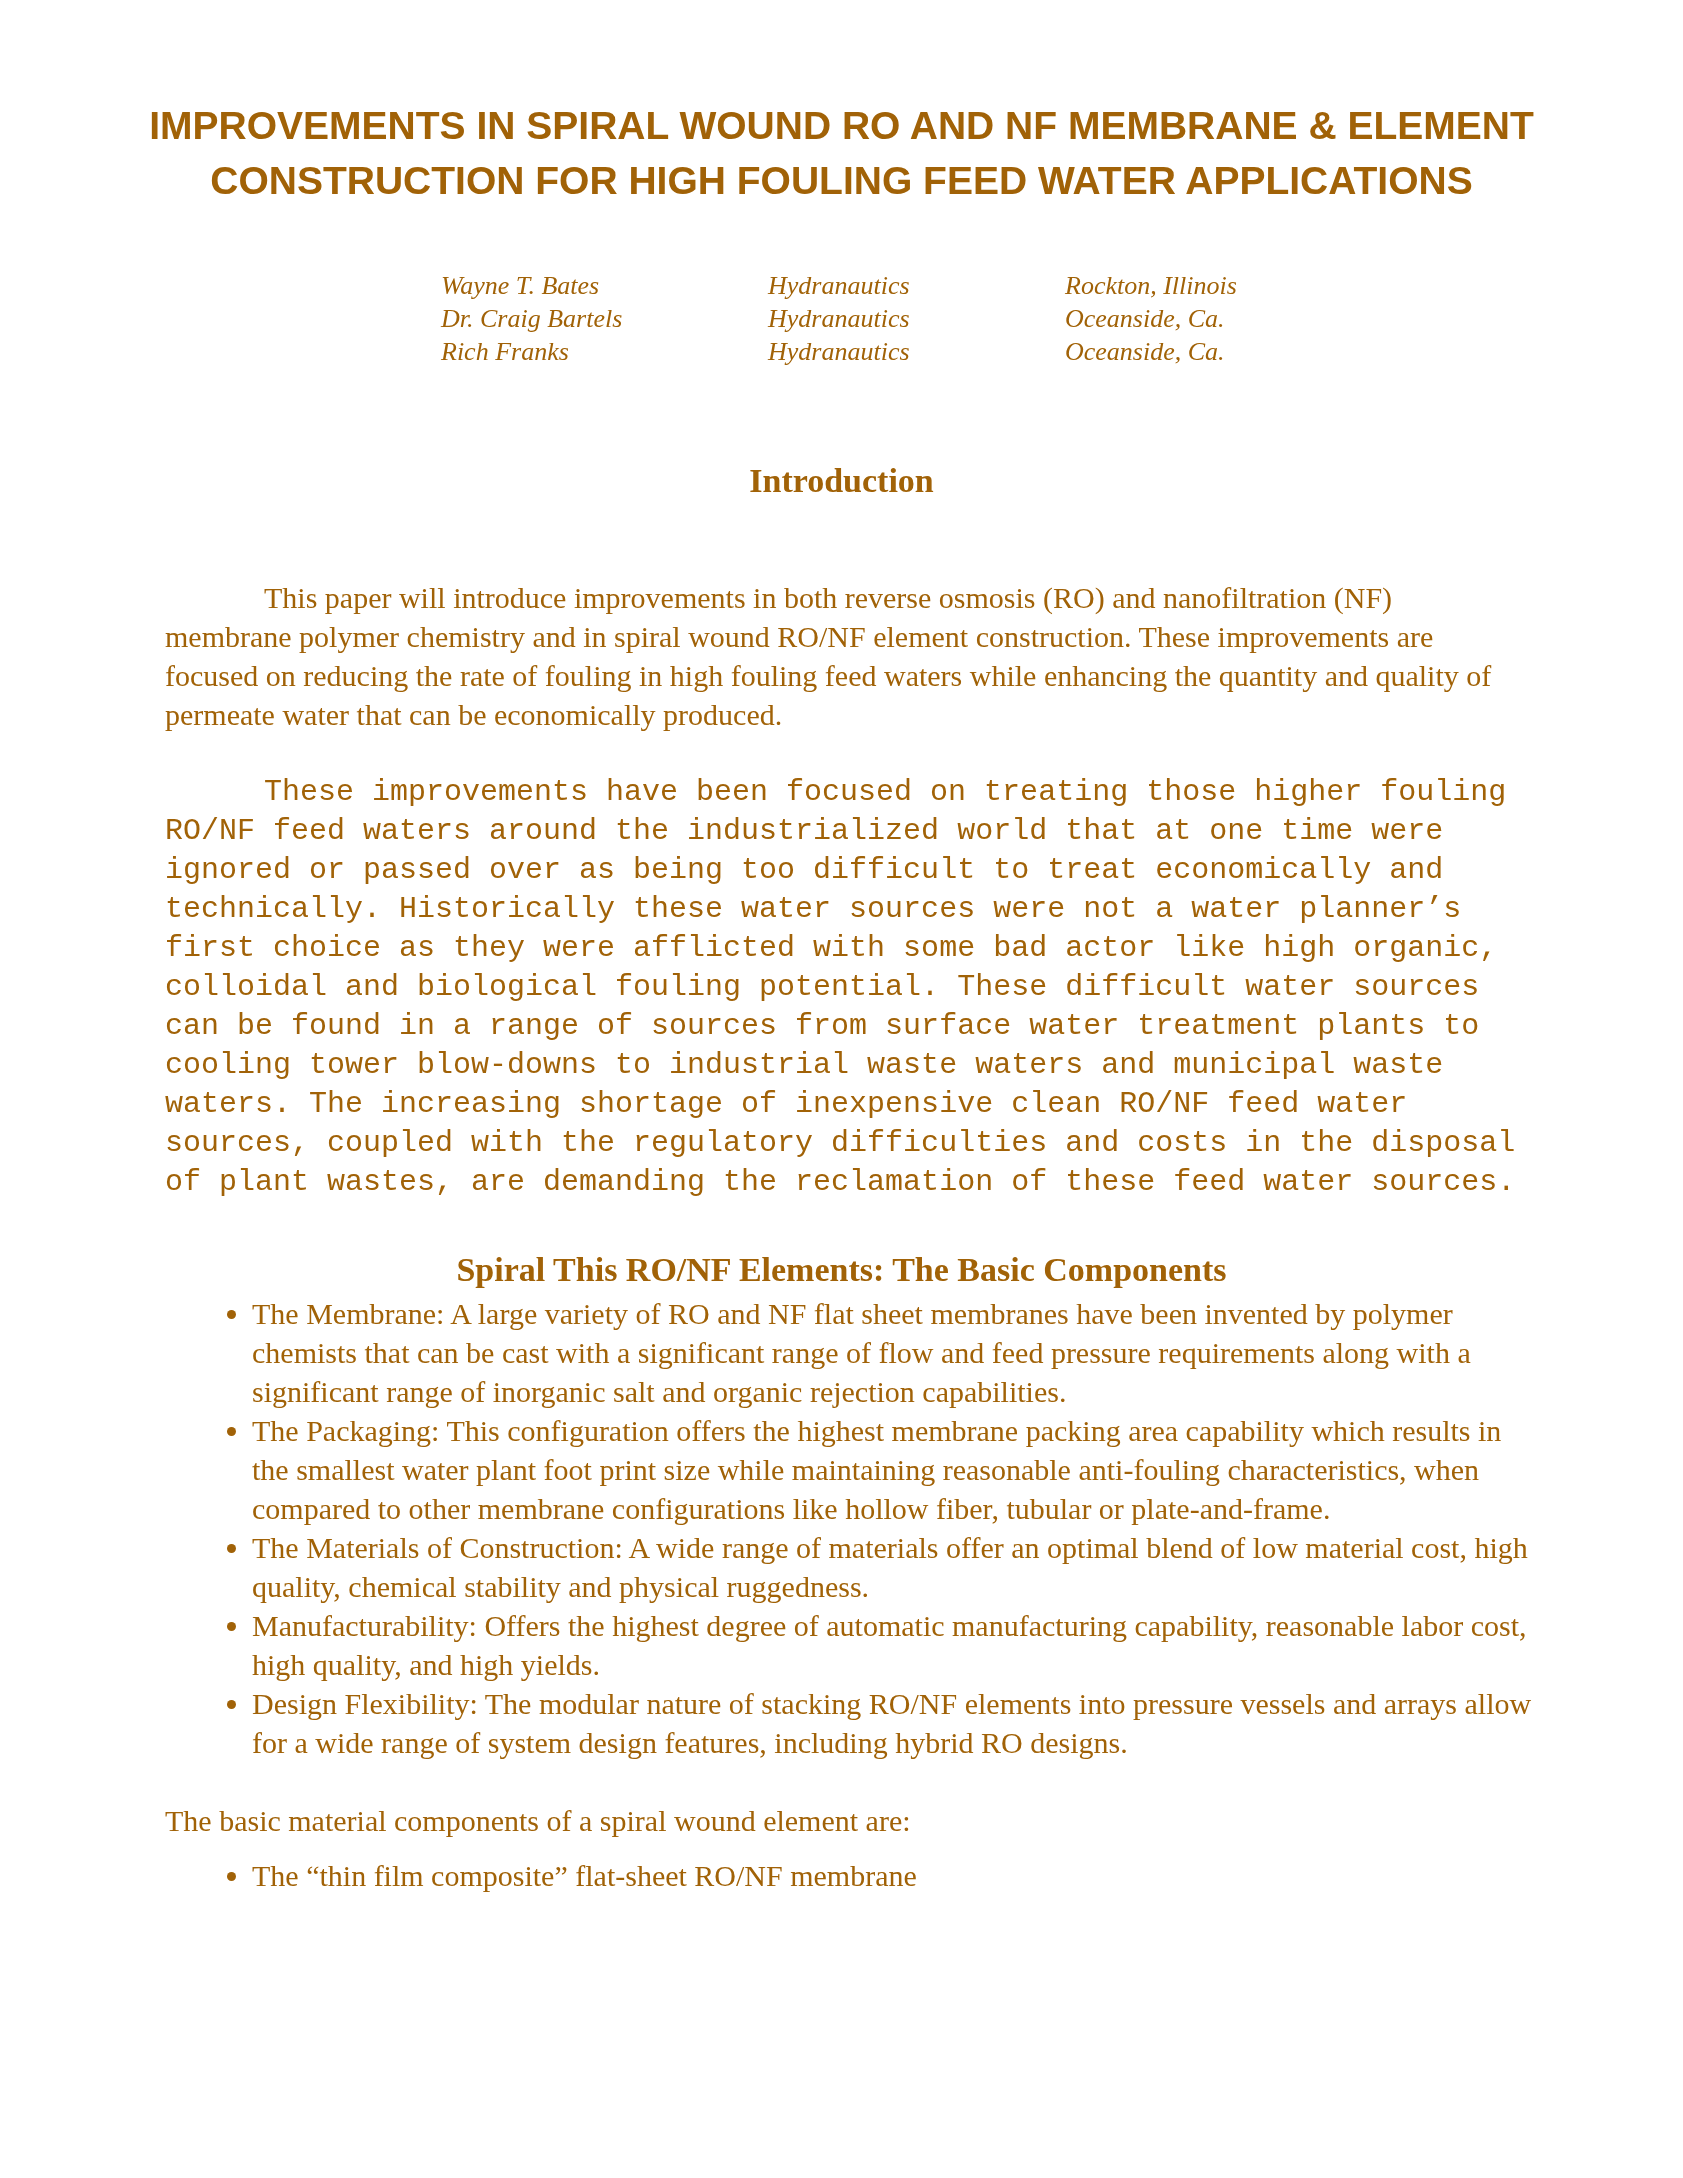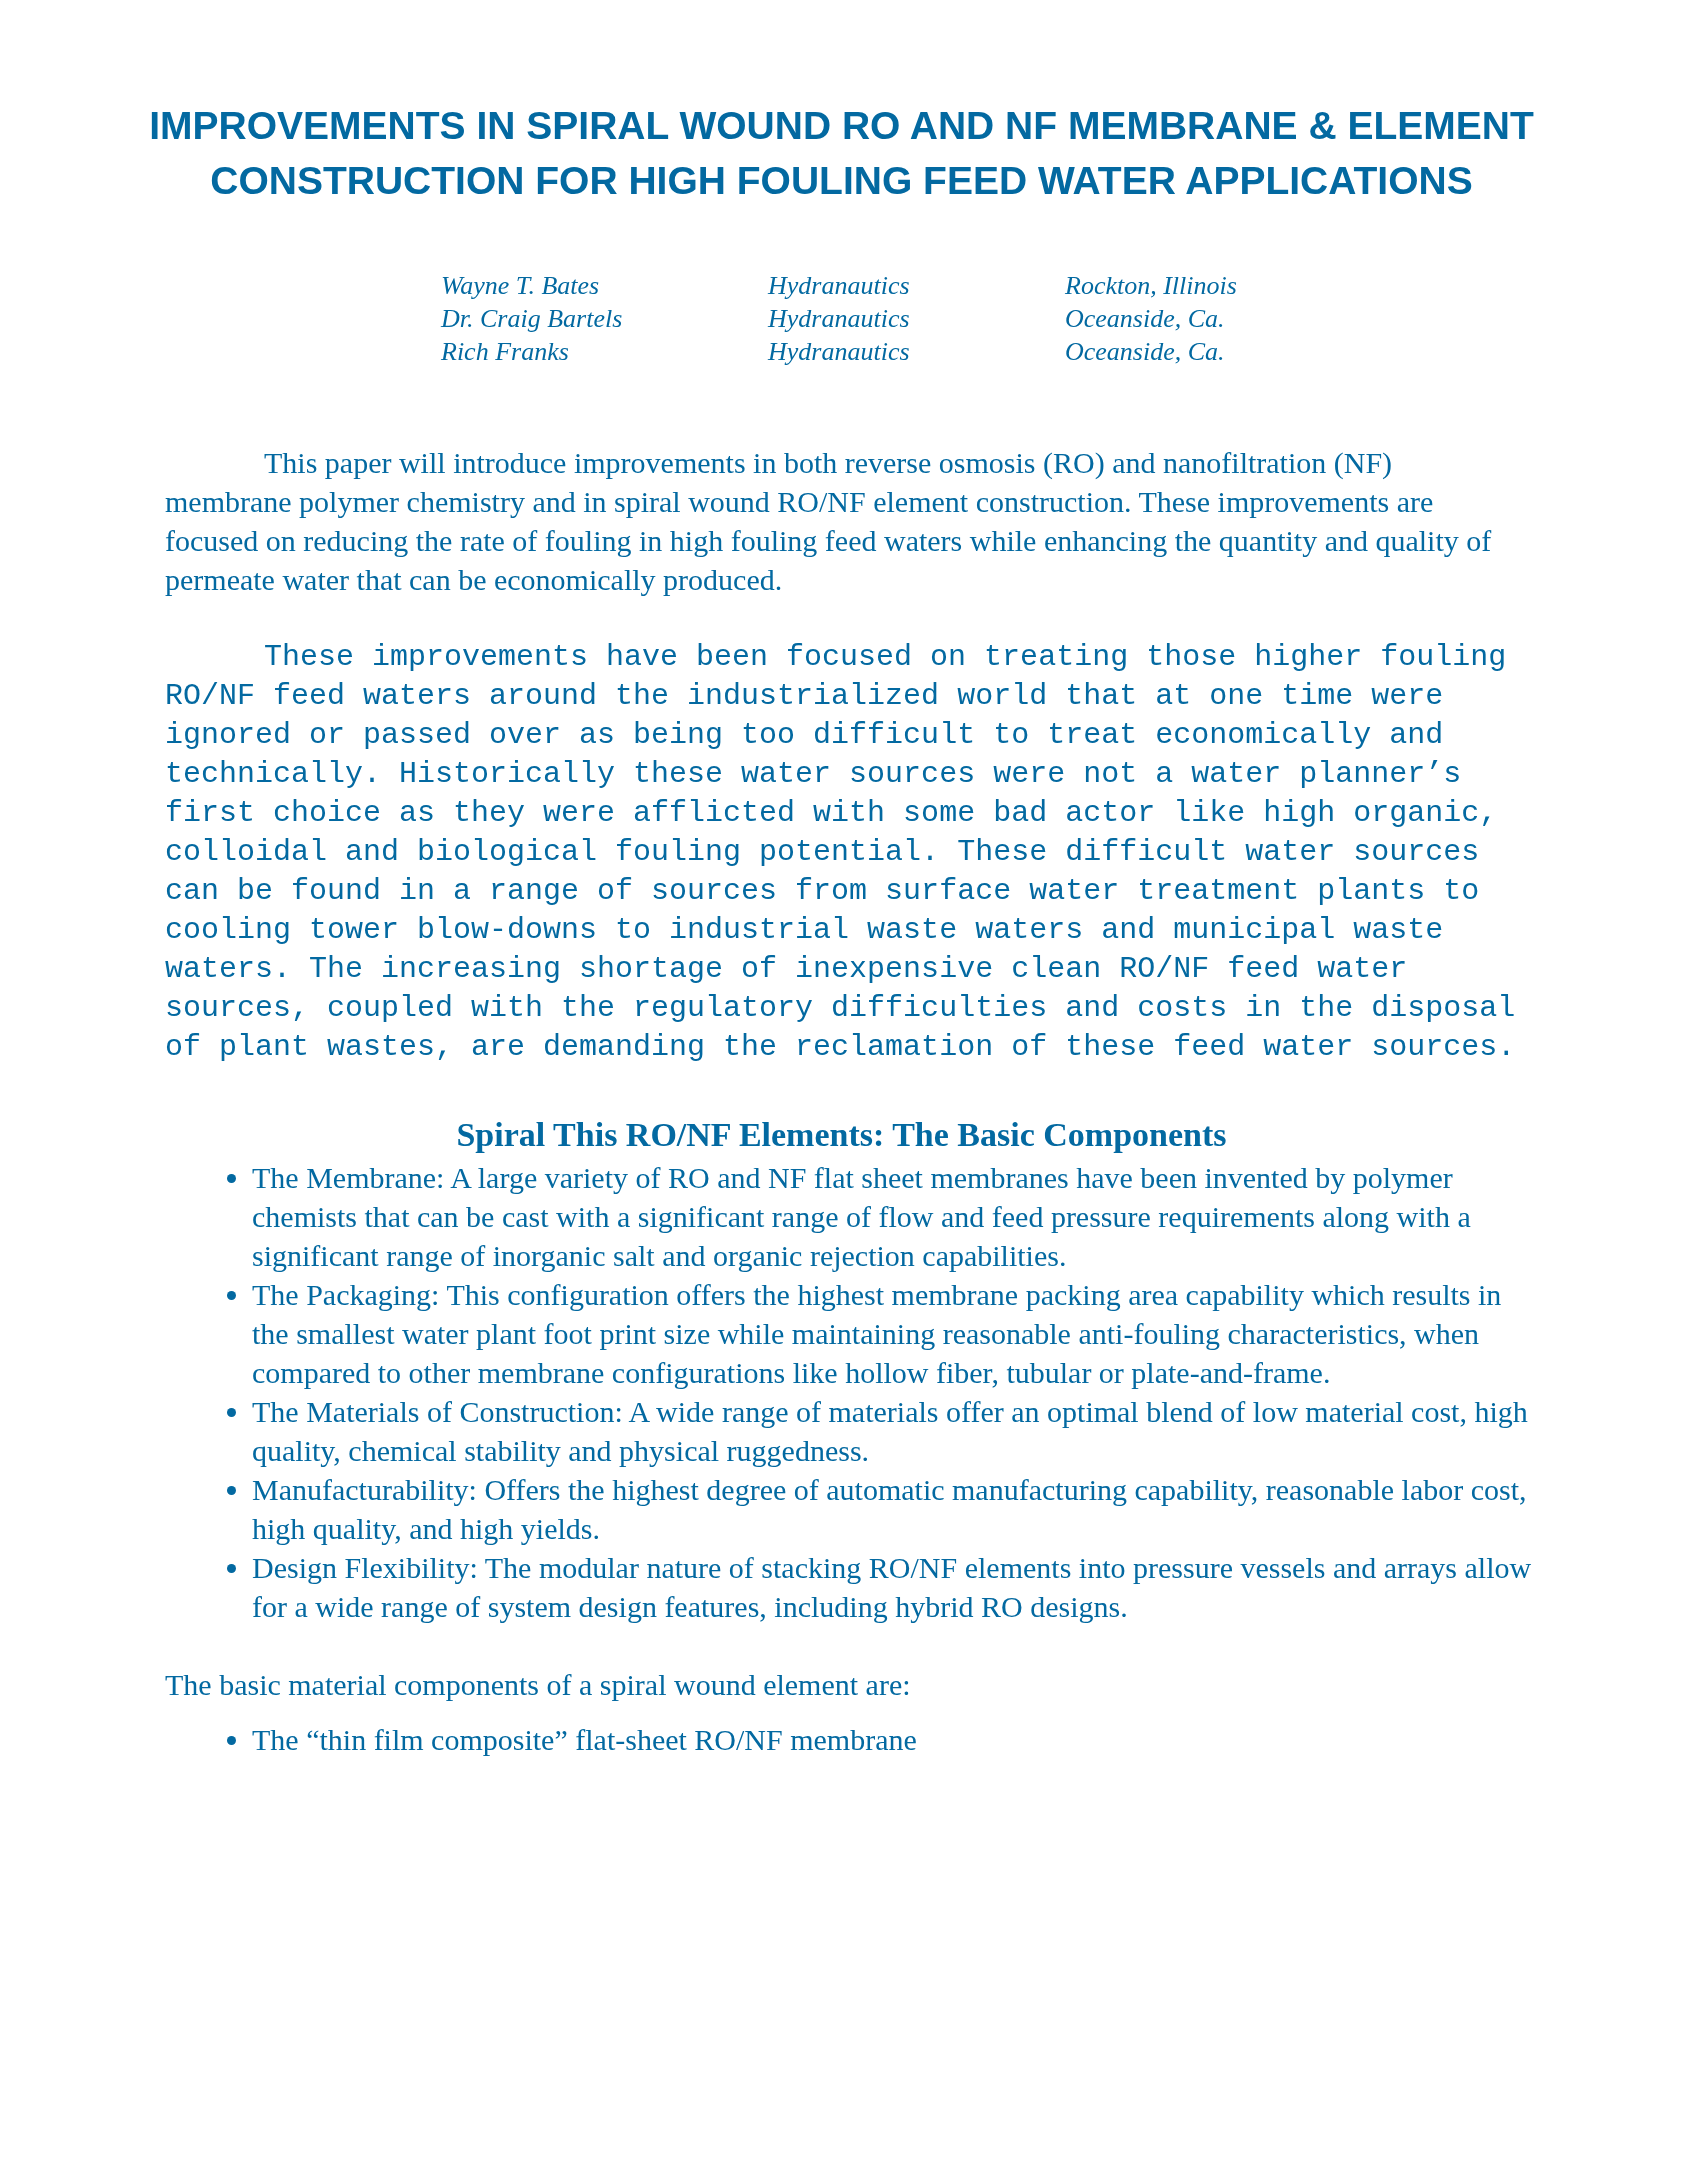--- a/index.html
+++ b/index.html
@@ -2,21 +2,21 @@
 <html><head>
 <meta charset="utf-8">
 <style>
   html, body { margin: 0; padding: 0; background: #888; }
   .page {
     position: relative;
     width: 1683px;
     height: 2178px;
     margin: 0 auto;
     background: #ffffff;
-    color: #0369a1;
+    color: #a16207;
     box-sizing: border-box;
     padding: 99px 149px 0 149px;
     overflow: hidden;
     font-family: "Liberation Serif", serif;
     font-size: 30px;
     line-height: 1.3;
   }
   .doc-title {
     font-family: "Liberation Sans", sans-serif;
     font-weight: bold;
@@ -76,20 +76,21 @@
     <div class="cell">Hydranautics</div>
     <div class="cell">Rockton, Illinois</div>
     <div class="cell">Dr. Craig Bartels</div>
     <div class="cell">Hydranautics</div>
     <div class="cell">Oceanside, Ca.</div>
     <div class="cell">Rich Franks</div>
     <div class="cell">Hydranautics</div>
     <div class="cell">Oceanside, Ca.</div>
   </div>
 
+  <h2 class="section-heading intro-heading">Introduction</h2>
 
   <p class="para indented p1">This paper will introduce improvements in both reverse osmosis (RO) and nanofiltration (NF) membrane polymer chemistry and in spiral wound RO/NF element construction. These improvements are focused on reducing the rate of fouling in high fouling feed waters while enhancing the quantity and quality of permeate water that can be economically produced.</p>
 
   <p class="para indented p2">These improvements have been focused on treating those higher fouling RO/NF feed waters around the industrialized world that at one time were ignored or passed over as being too difficult to treat economically and technically. Historically these water sources were not a water planner’s first choice as they were afflicted with some bad actor like high organic, colloidal and biological fouling potential. These difficult water sources can be found in a range of sources from surface water treatment plants to cooling tower blow-downs to industrial waste waters and municipal waste waters. The increasing shortage of inexpensive clean RO/NF feed water sources, coupled with the regulatory difficulties and costs in the disposal of plant wastes, are demanding the reclamation of these feed water sources.</p>
 
   <h2 class="section-heading components-heading">Spiral This RO/NF Elements: The Basic Components</h2>
 
 
   <ul class="bullets">
     <li>The Membrane: A large variety of RO and NF flat sheet membranes have been invented by polymer chemists that can be cast with a significant range of flow and feed pressure requirements along with a significant range of inorganic salt and organic rejection capabilities.</li>

